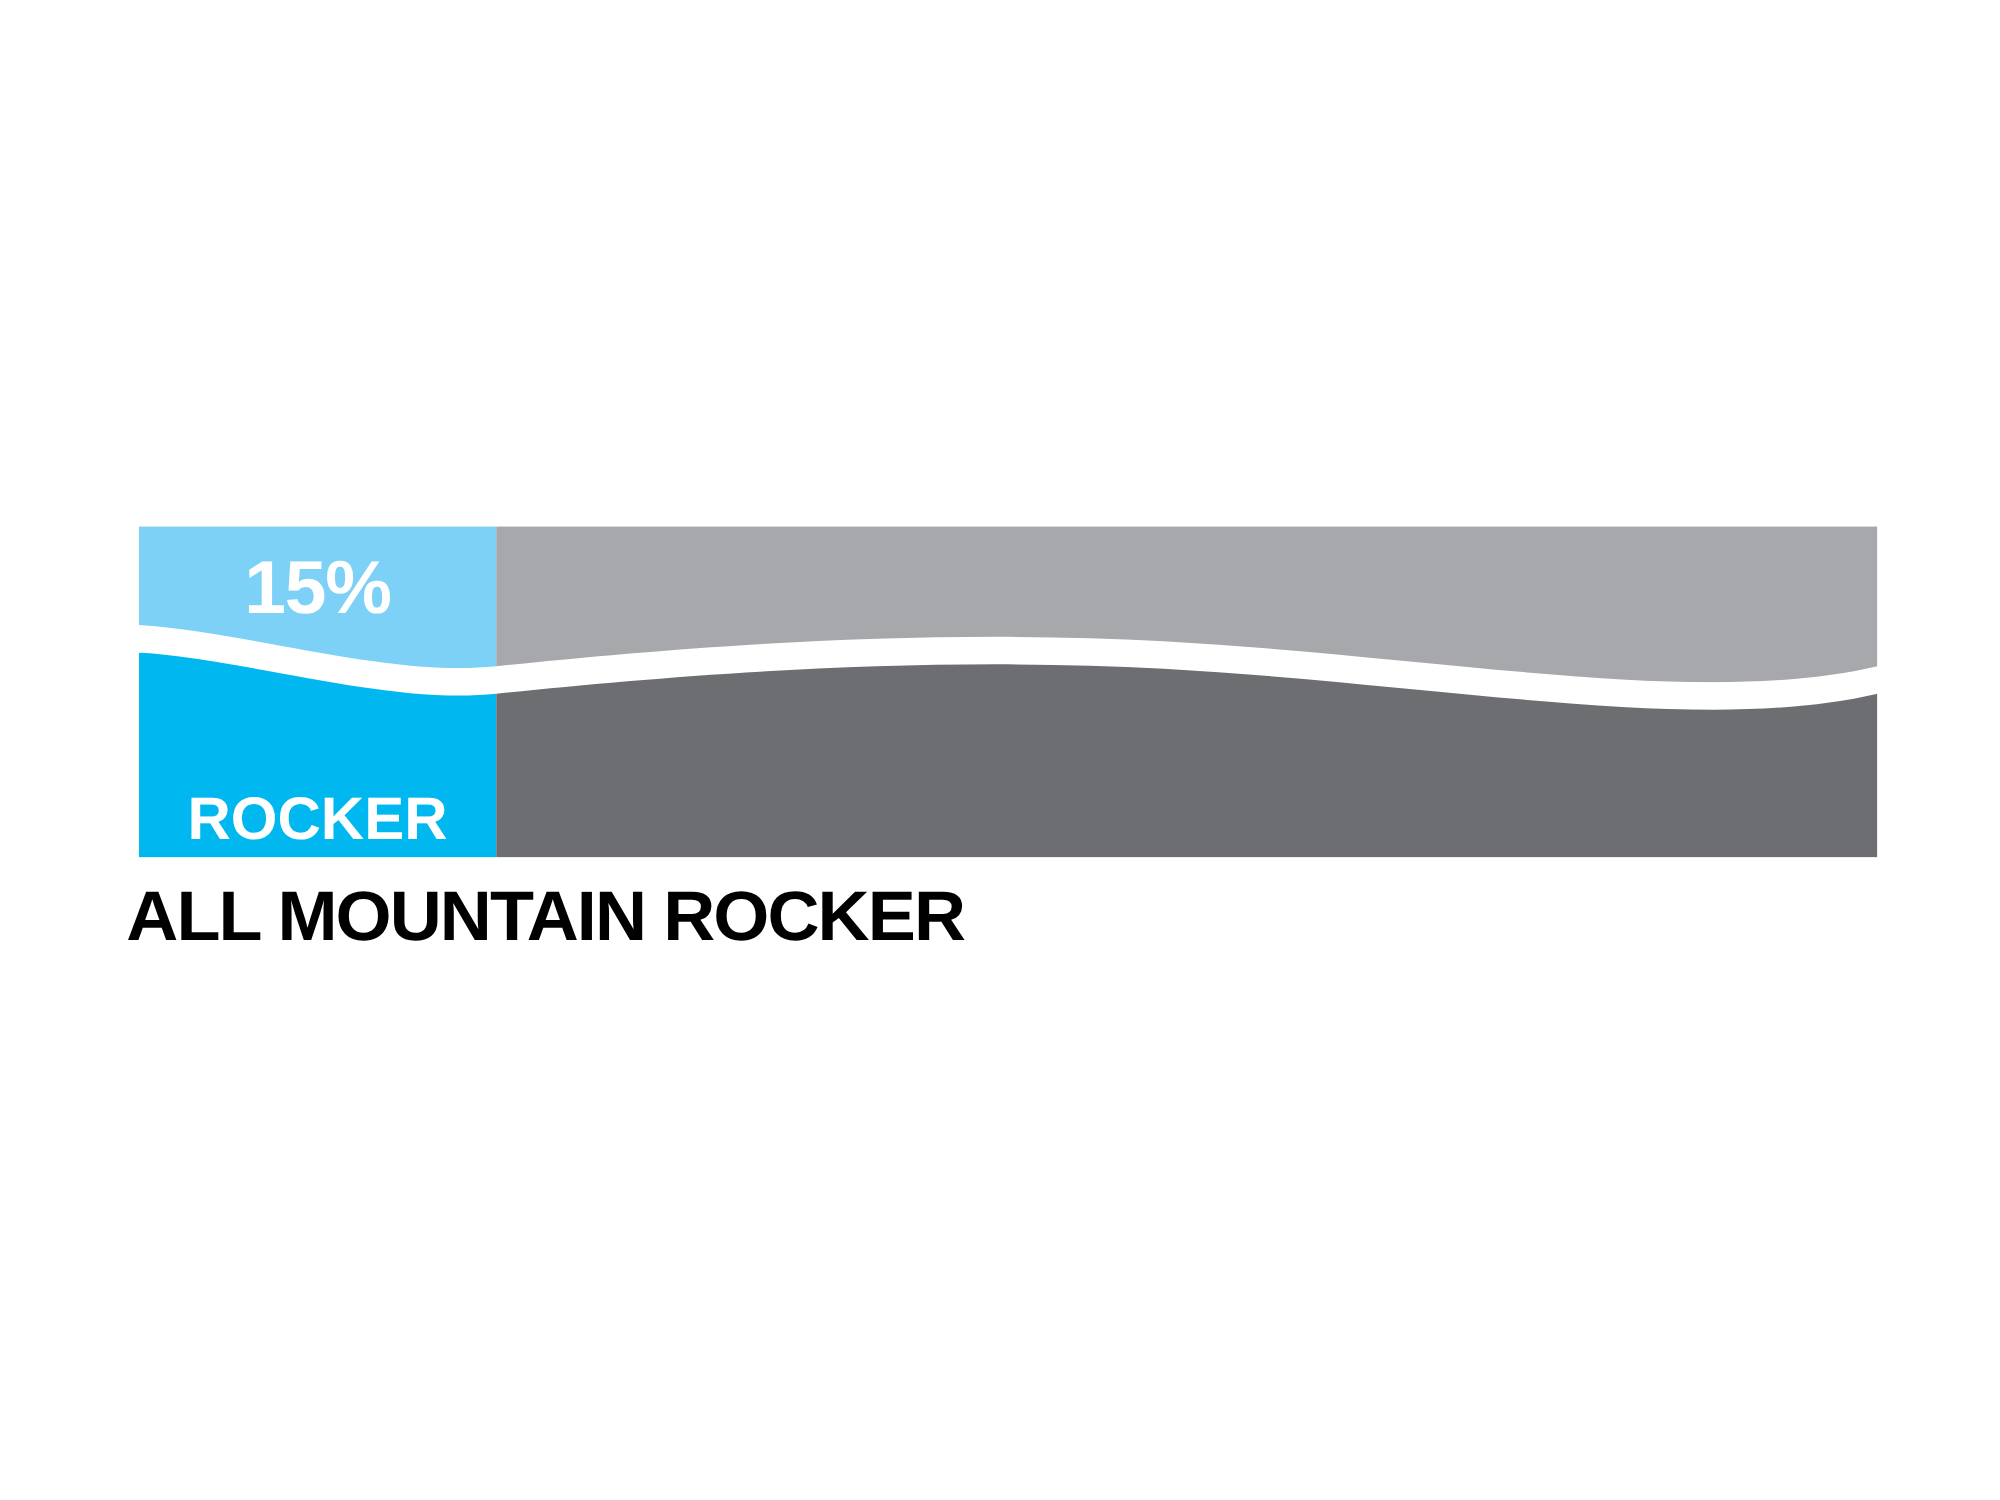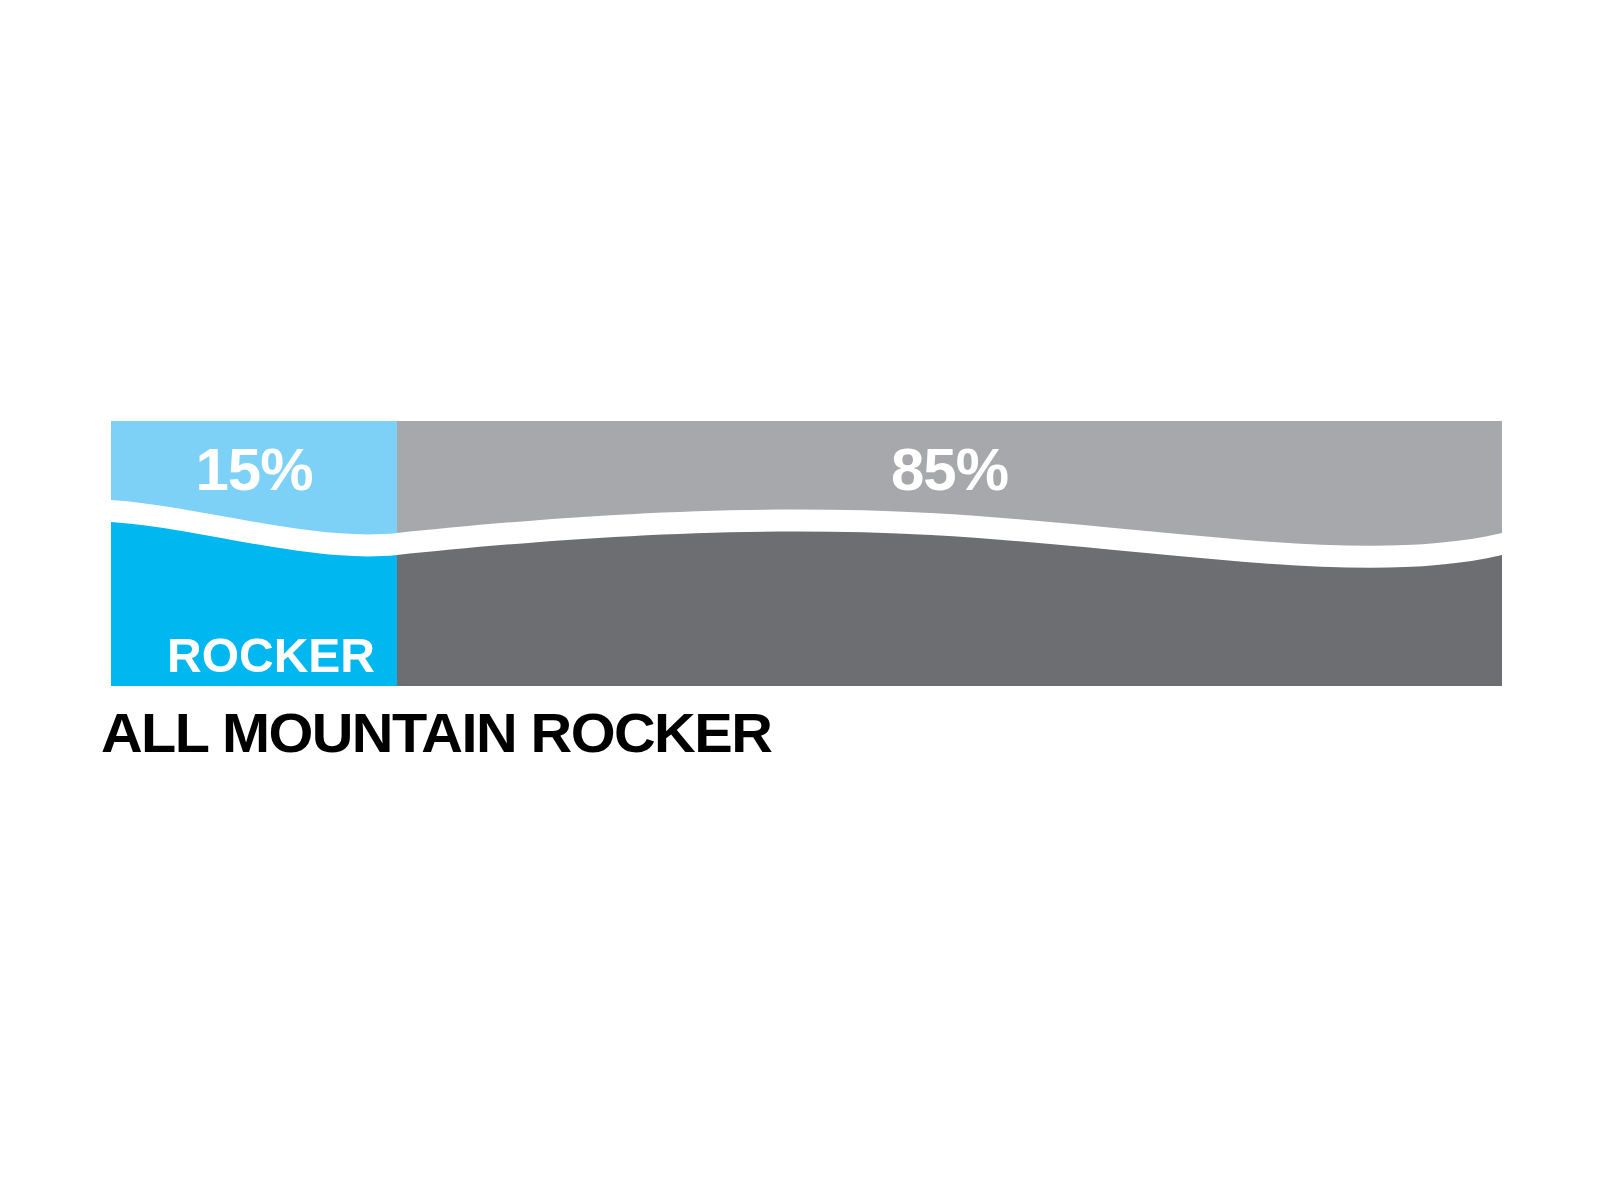--- a/index.html
+++ b/index.html
@@ -63,21 +63,20 @@
 
   .zone-label {
     position: absolute;
     font-weight: bold;
     font-size: 48px;
     line-height: 1;
     letter-spacing: 0px;
     color: #ffffff;
     white-space: nowrap;
     user-select: none;
-    margin-left: 17px;
   }
   .zone-rocker {
     left: 150px;
     top: 632px;
   }
   .zone-camber {
     left: 863px;
     top: 632px;
   }
 
@@ -120,20 +119,19 @@
 
       <g clip-path="url(#clip-lower)">
         <rect x="0" y="0" width="286" height="265" fill="#00B8EF"></rect>
         <rect x="286" y="0" width="1105" height="265" fill="#6D6E71"></rect>
       </g>
     </svg>
   </div>
 
   <div class="pct-label pct-rocker">15%</div>
 
-  <div class="pct-label pct-camber">85%</div>
 
   <div class="zone-label zone-rocker">ROCKER</div>
 
 
   <div class="profile-title">ALL MOUNTAIN ROCKER</div>
 
 </div>
 
 </body></html>

